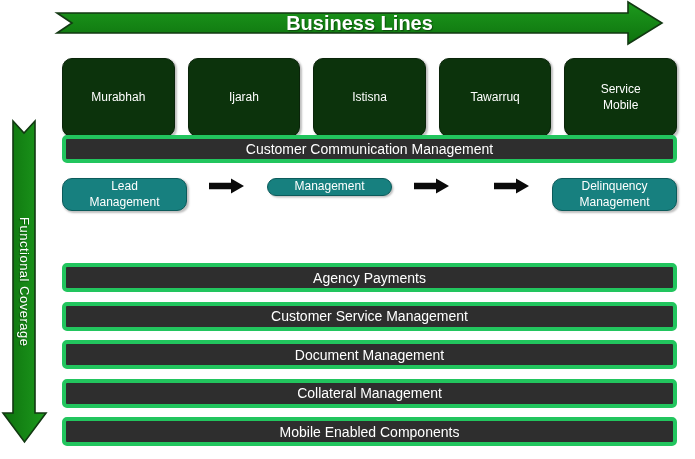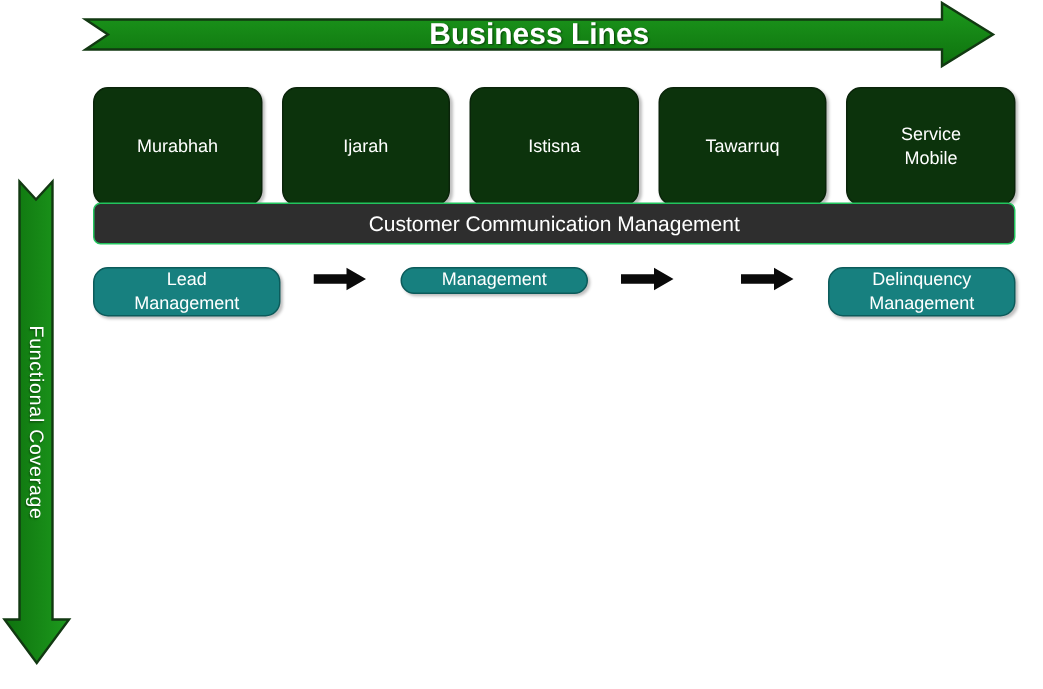--- a/index.html
+++ b/index.html
@@ -68,21 +68,21 @@
     text-align: center;
     white-space: pre-line;
   }
 
   
   .bar {
     position: absolute;
     left: 62px;
     width: 615px; height: 29px;
     background: var(--bar-charcoal, #2e2e2e);
-    border: 1px solid #22c55e;
+    border: 4px solid #22c55e;
     border-radius: 5px;
     display: flex; align-items: center; justify-content: center;
     color: var(--label-white, #ffffff);
     font-size: 14px;
   }
   .bar-ccm { top: 135px; height: 28px; }
 
   .bottom-bars {
     position: absolute;
     left: 62px; top: 263px;
@@ -176,14 +176,21 @@
     </div>
     <div class="flow-arrow-cell">
       <svg width="36" height="16" viewBox="0 0 36 16">
         <polygon points="0,4.8 22,4.8 22,0.5 35,8 22,15.5 22,11.2 0,11.2" fill="var(--flow-arrow-black,#0a0a0a)"></polygon>
       </svg>
     </div>
     <div class="stage-box">Delinquency
 Management</div>
   </div>
 
+  <div class="bottom-bars">
+    <div class="bar">Agency Payments</div>
+    <div class="bar">Customer Service Management</div>
+    <div class="bar">Document Management</div>
+    <div class="bar">Collateral Management</div>
+    <div class="bar">Mobile Enabled Components</div>
+  </div>
 
 </div>
 
 </body></html>

